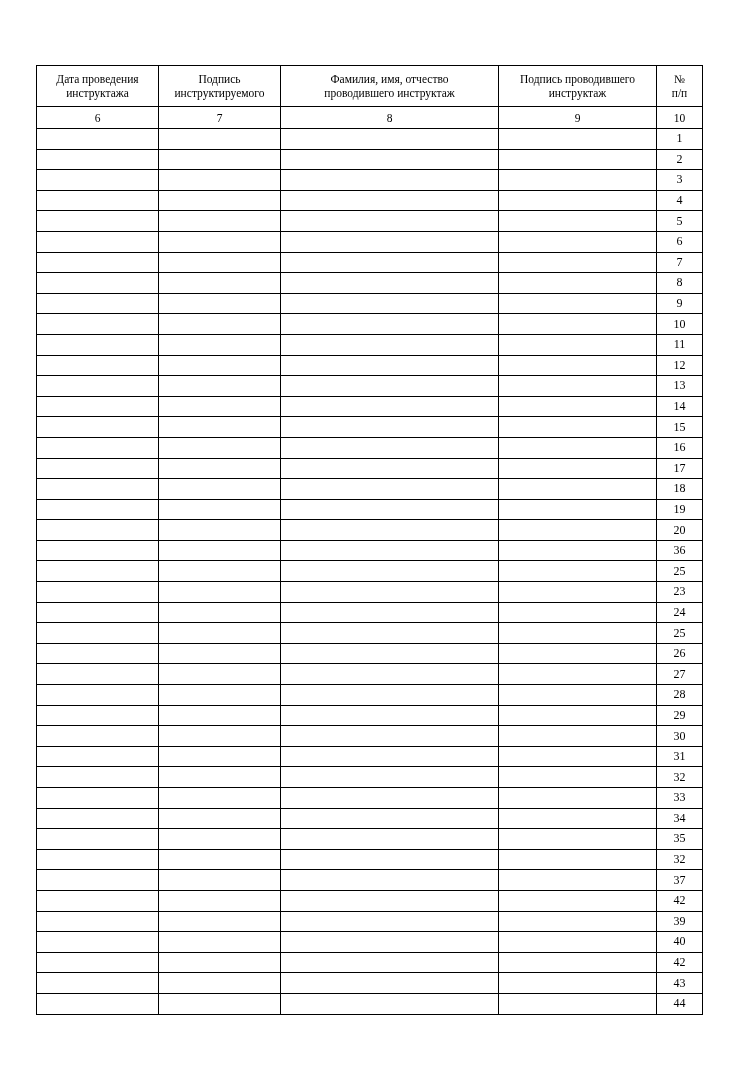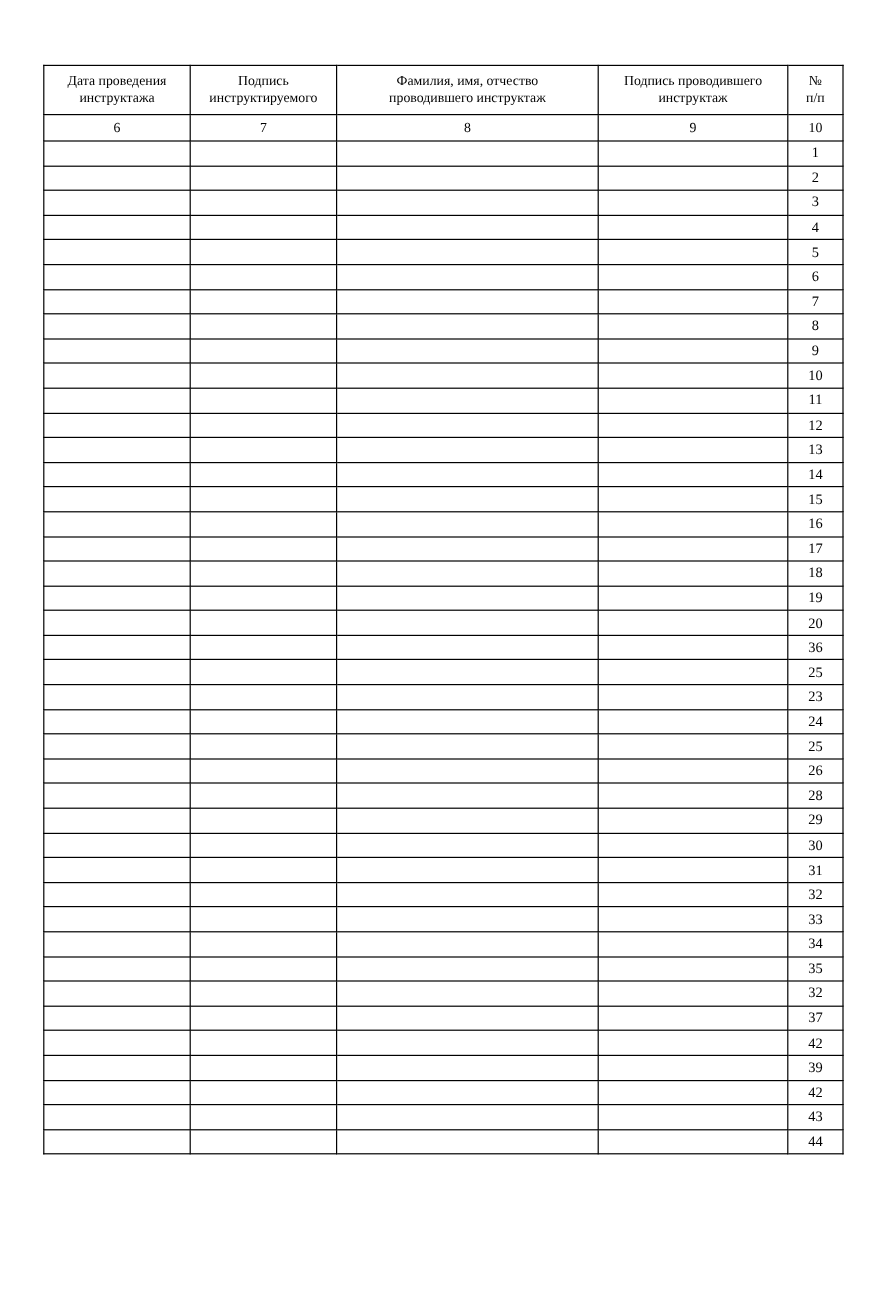--- a/index.html
+++ b/index.html
@@ -19,21 +19,21 @@
     position: absolute;
     left: 0;
     top: 0;
     width: 739px;
     height: 1080px;
     background: #ffffff;
   }
   .sheet {
     position: absolute;
     left: 36px;
-    top: 54px;
+    top: 65px;
     width: 666px;
   }
   table.log {
     border-collapse: collapse;
     table-layout: fixed;
     width: 666px;
     background: #fff;
   }
   table.log td, table.log th {
     border: 1px solid #000000;
@@ -296,20 +296,27 @@
             <td class="cell"></td>
             <td class="cell"></td>
             <td class="cell"></td>
             <td class="cell rownum">26</td>
           </tr>
           <tr>
             <td class="cell"></td>
             <td class="cell"></td>
             <td class="cell"></td>
             <td class="cell"></td>
+            <td class="cell rownum">27</td>
+          </tr>
+          <tr>
+            <td class="cell"></td>
+            <td class="cell"></td>
+            <td class="cell"></td>
+            <td class="cell"></td>
             <td class="cell rownum">28</td>
           </tr>
           <tr>
             <td class="cell"></td>
             <td class="cell"></td>
             <td class="cell"></td>
             <td class="cell"></td>
             <td class="cell rownum">29</td>
           </tr>
           <tr>
@@ -374,20 +381,27 @@
             <td class="cell"></td>
             <td class="cell"></td>
             <td class="cell rownum">42</td>
           </tr>
           <tr>
             <td class="cell"></td>
             <td class="cell"></td>
             <td class="cell"></td>
             <td class="cell"></td>
             <td class="cell rownum">39</td>
+          </tr>
+          <tr>
+            <td class="cell"></td>
+            <td class="cell"></td>
+            <td class="cell"></td>
+            <td class="cell"></td>
+            <td class="cell rownum">40</td>
           </tr>
           <tr>
             <td class="cell"></td>
             <td class="cell"></td>
             <td class="cell"></td>
             <td class="cell"></td>
             <td class="cell rownum">42</td>
           </tr>
           <tr>
             <td class="cell"></td>

